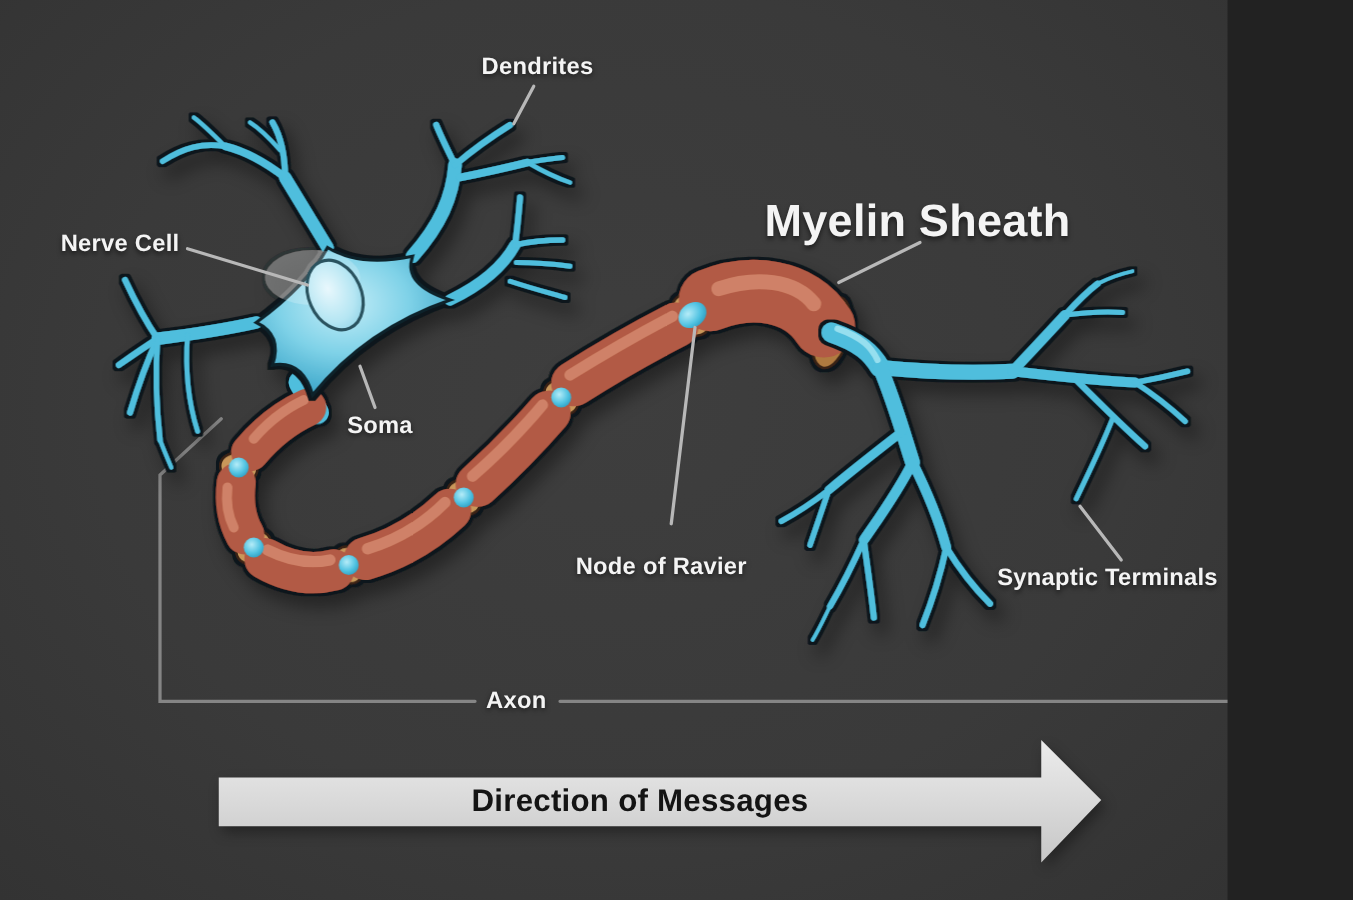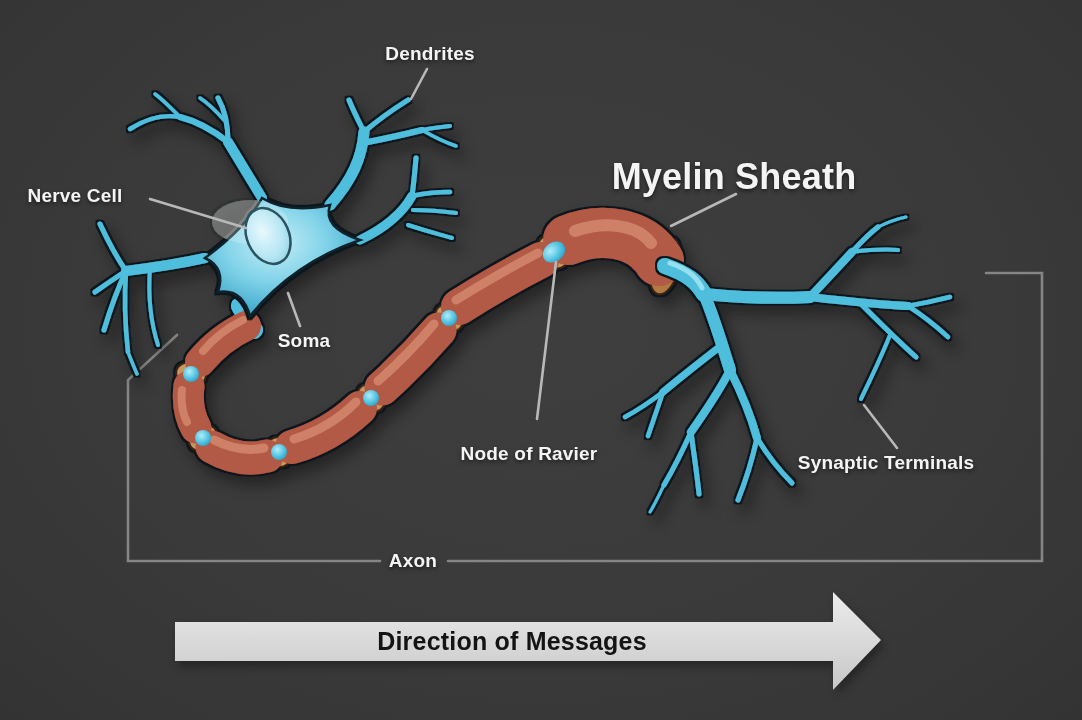--- a/index.html
+++ b/index.html
@@ -1,17 +1,17 @@
 <!DOCTYPE html>
 <html><head>
 <meta charset="utf-8">
 <style>
   html,body{margin:0;padding:0;background:#222;}
   .stage{
-    position:relative;width:1082px;height:720px;overflow:hidden;
+    position:relative;width:982px;height:720px;overflow:hidden;
     background:radial-gradient(ellipse at 50% 45%, #3e3e3e 0%, #3a3a3a 60%, #333333 100%);
     font-family:"Liberation Sans", sans-serif;
   }
   .stage svg{position:absolute;left:0;top:0;}
   .lbl{
     position:absolute;transform:translate(-50%,-50%);
     color:#f4f4f4;font-weight:bold;font-size:19px;white-space:nowrap;
     text-shadow:0 2px 4px rgba(0,0,0,.55);
     letter-spacing:.2px;
   }
@@ -180,21 +180,21 @@
     <line x1="427" y1="69" x2="411" y2="99"></line>
     <line x1="150" y1="199" x2="246" y2="228"></line>
     <line x1="288" y1="293" x2="300" y2="326"></line>
     <line x1="736" y1="194" x2="671" y2="226"></line>
     <line x1="556" y1="262" x2="537" y2="419"></line>
     <line x1="864" y1="405" x2="897" y2="448"></line>
   </g>
 </svg>
 
 <div class="lbl" style="left:430px;top:54px">Dendrites</div>
-<div class="lbl" style="left:75px;top:196px">Nerve Cell</div>
+<div class="lbl" style="left:96px;top:196px">Nerve Cell</div>
 <div class="lbl" style="left:304px;top:341px">Soma</div>
 <div class="lbl big" style="left:734px;top:177px">Myelin Sheath</div>
 <div class="lbl" style="left:529px;top:454px">Node of Ravier</div>
 <div class="lbl" style="left:886px;top:463px">Synaptic Terminals</div>
 <div class="lbl" style="left:413px;top:561px">Axon</div>
 <div class="lbl dark" style="left:512px;top:641px">Direction of Messages</div>
 
 </div>
 
 </body></html>

